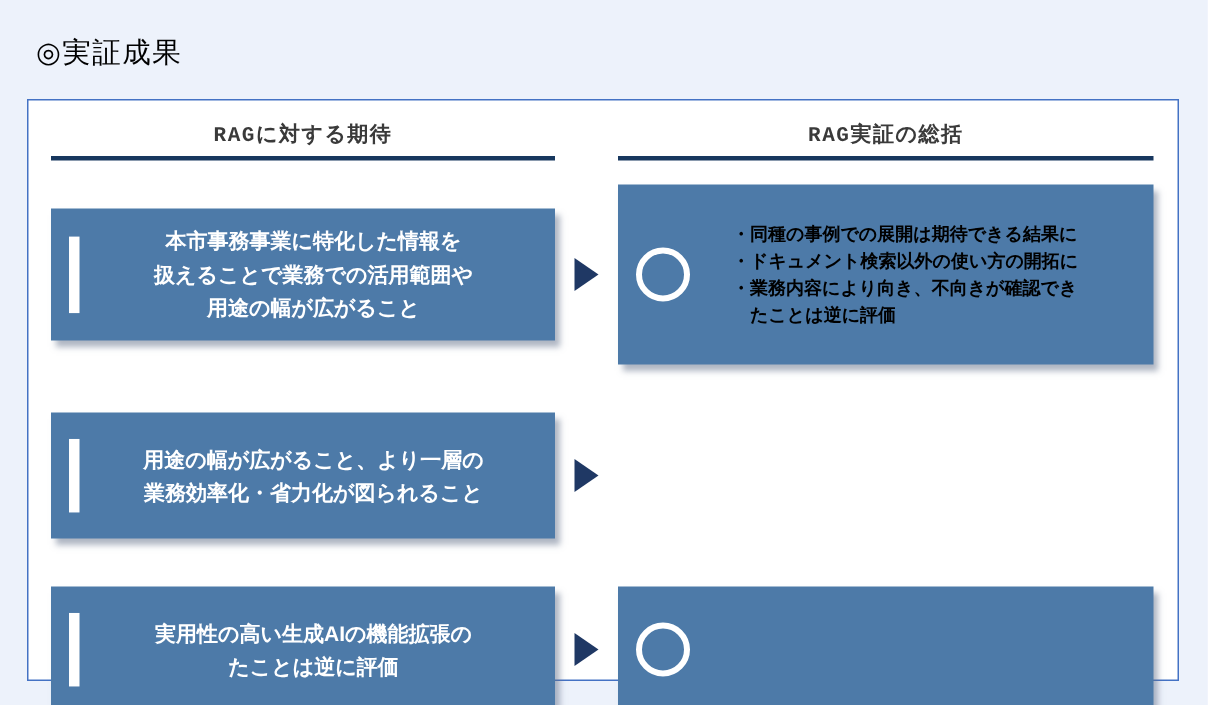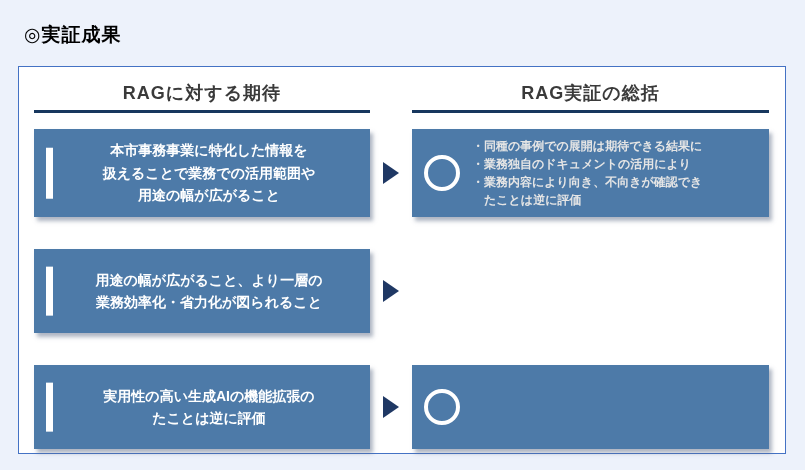--- a/index.html
+++ b/index.html
@@ -4,39 +4,39 @@
 <style>
   html, body { margin: 0; padding: 0; background: #edf2fb; }
   body {
     width: 805px; height: 470px;
     font-family: "Liberation Sans", "DejaVu Sans", sans-serif;
   }
   .page { position: relative; width: 805px; height: 470px; background: #edf2fb; overflow: hidden; }
 
   .title {
     position: absolute; left: 24px; top: 22px;
-    font-size: 19px; font-weight: bold; color: #000; letter-spacing: 1px;
+    font-size: 19px; font-weight: normal; color: #000; letter-spacing: 1px;
   }
 
   .panel {
     position: absolute; left: 18px; top: 66px;
     width: 768px; height: 388px;
     background: #ffffff;
     border: 1.5px solid #4472c4;
     box-sizing: border-box;
     padding: 14px 15px 0 15px;
   }
 
   .grid { display: grid; grid-template-columns: 336px 42px 357px; align-items: center; }
 
   .headers { margin-bottom: 16px; align-items: end; }
   .hdr { text-align: center; }
   .hdr-label {
-    display: block; font-size: 18px; font-weight: 600; color: #3a3a3a;
-    padding-bottom: 5px; letter-spacing: 1px;
+    display: block; font-size: 14px; font-weight: 600; color: #3a3a3a;
+    padding-bottom: 5px; letter-spacing: 1px; font-family: Liberation Mono, monospace;
   }
   .hdr-underline { height: 3px; background: #17375e; }
 
   .rows { display: flex; flex-direction: column; row-gap: 32px; }
 
   .exp-box {
     position: relative; background: #4d7aa8; min-height: 84px;
     display: flex; align-items: center; justify-content: center;
     box-sizing: border-box; padding: 10px 14px 10px 28px;
     box-shadow: 3px 4px 4px rgba(96,110,135,0.5);
@@ -62,22 +62,22 @@
     background: #4d7aa8; min-height: 84px;
     display: flex; align-items: center;
     box-sizing: border-box; padding: 8px 8px 8px 12px; gap: 12px;
     box-shadow: 3px 4px 4px rgba(96,110,135,0.5);
   }
   .circle {
     flex: 0 0 auto; width: 28px; height: 28px;
     border: 4px solid #ffffff; border-radius: 50%;
   }
   .res-list {
-    list-style: none; margin: 0; padding: 0;
-    color: #e5e5e5; font-size: 12px; font-weight: bold; line-height: 1.5;
+    list-style: none; margin: 16px; padding: 0;
+    color: #000000; font-size: 12px; font-weight: bold; line-height: 1.5;
   }
   .res-list li { padding-left: 12px; text-indent: -12px; white-space: pre-line; }
 </style>
 </head>
 <body>
 
 <div class="page">
   <div class="title">◎実証成果</div>
 
   <div class="panel">
@@ -103,21 +103,21 @@
 扱えることで業務での活用範囲や
 用途の幅が広がること</div>
         </div>
         <div class="arrow-cell">
           <span class="arrow"></span>
         </div>
         <div class="res-box">
           <span class="circle"></span>
           <ul class="res-list">
               <li>・同種の事例での展開は期待できる結果に</li>
-              <li>・業務独自のドキュメントの活用により</li>
+              <li>・ドキュメント検索以外の使い方の開拓に</li>
               <li>・業務内容により向き、不向きが確認でき
 たことは逆に評価</li>
             </ul>
         </div>
       </div>
 
       <div class="grid row">
         <div class="exp-box">
           <span class="vbar"></span>
           <div class="exp-text">用途の幅が広がること、より一層の

